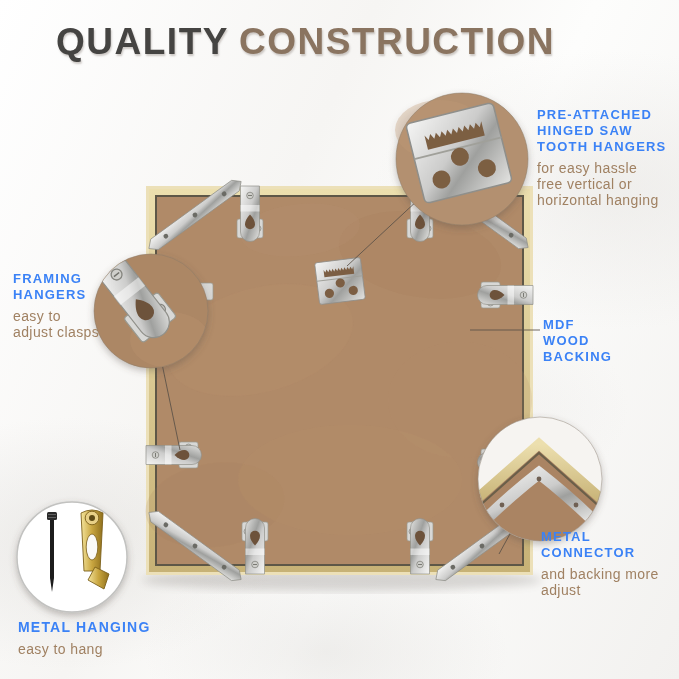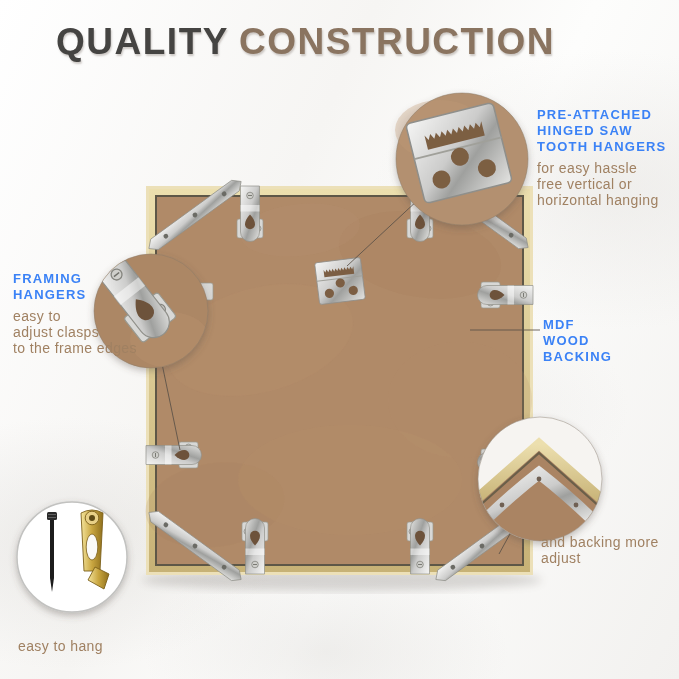--- a/index.html
+++ b/index.html
@@ -203,36 +203,42 @@
 </div>
 
 <div class="note" style="left:13px;top:271px;">
   <div class="note-h">
     <div>FRAMING</div>
     <div>HANGERS</div>
   </div>
   <div class="note-b">
     <div>easy to</div>
     <div>adjust clasps</div>
-    <div>to the frame edges</div>
   </div>
 </div>
 
 <div class="note" style="left:543px;top:311px;margin-top:6px;">
   <div class="note-h">
     <div>MDF</div>
     <div>WOOD</div>
     <div>BACKING</div>
   </div>
 </div>
 
 <div class="note" style="left:541px;top:529px;">
+  <div class="note-h">
+    <div>METAL</div>
+    <div>CONNECTOR</div>
+  </div>
   <div class="note-b">
     <div>and backing  more</div>
     <div>adjust</div>
   </div>
 </div>
 
 <div class="note" style="left:18px;top:619px;">
-  <div class="note-b" style="margin-top:19px;">
+  <div class="note-h" style="font-size:14px;">
+    <div style="font-size:14px;">METAL HANGING</div>
+  </div>
+  <div class="note-b" style="margin-top:6px;">
     <div>easy to hang</div>
   </div>
 </div>
 
 </body></html>

